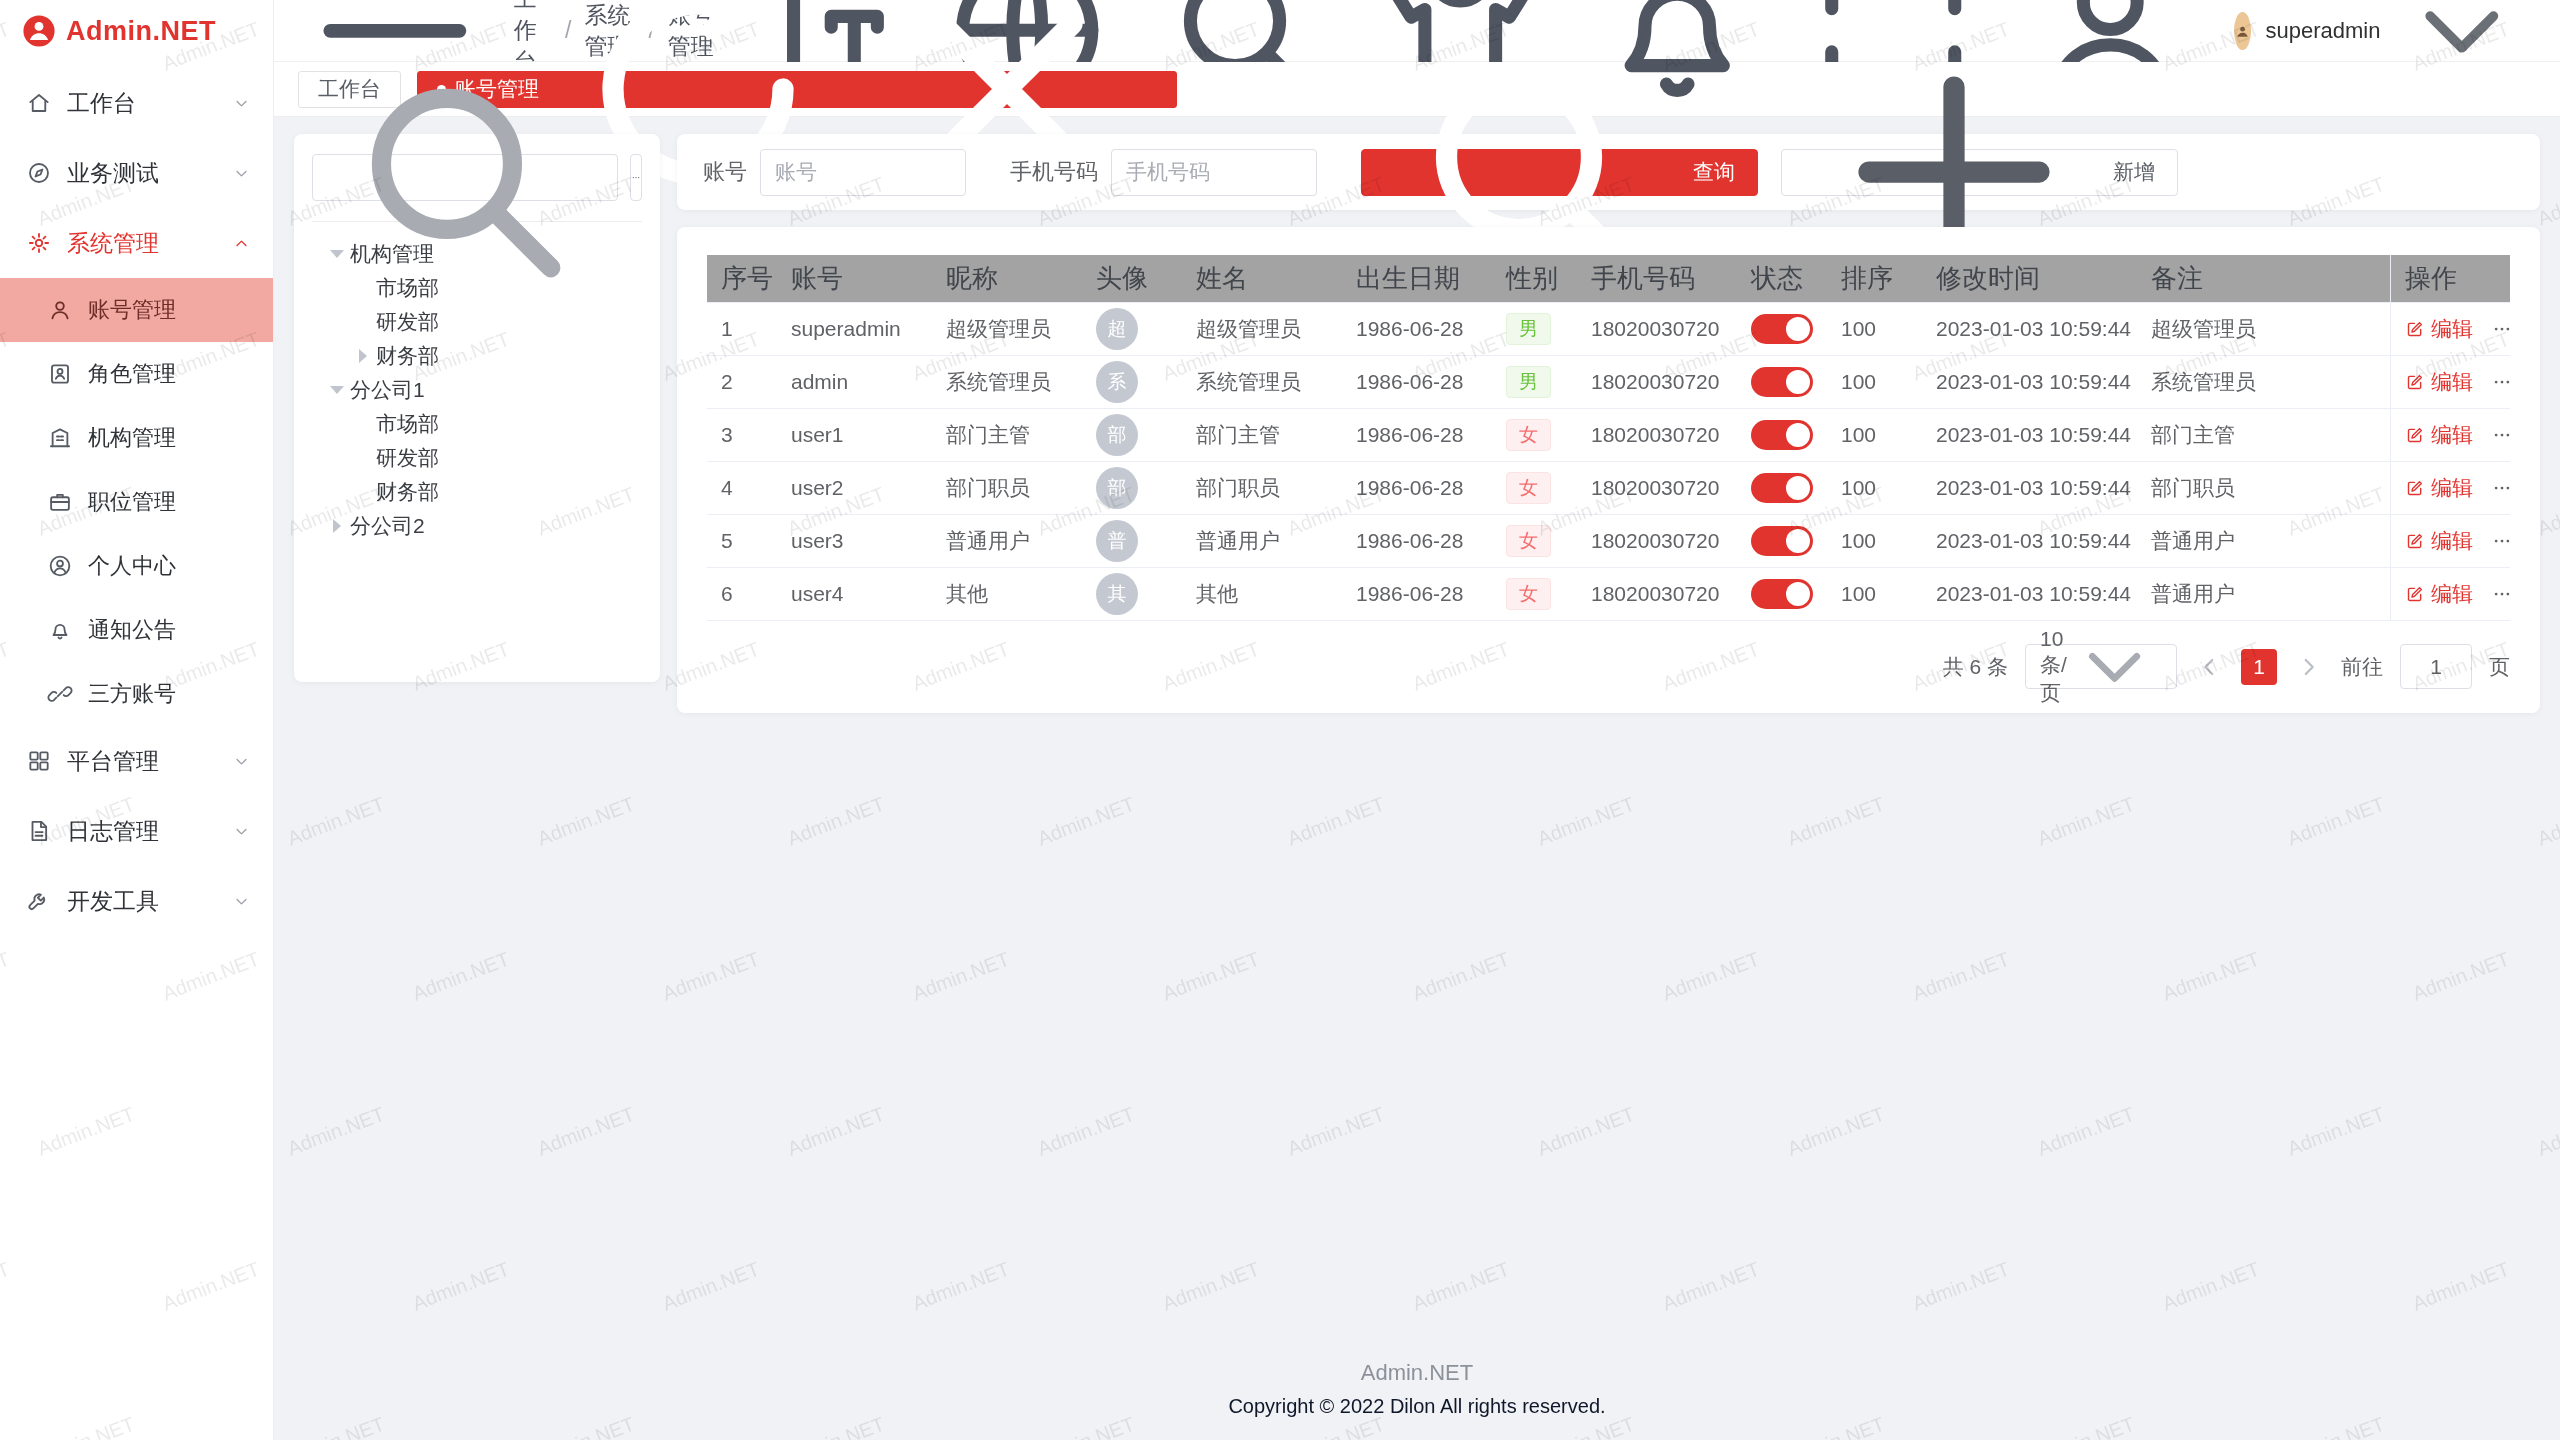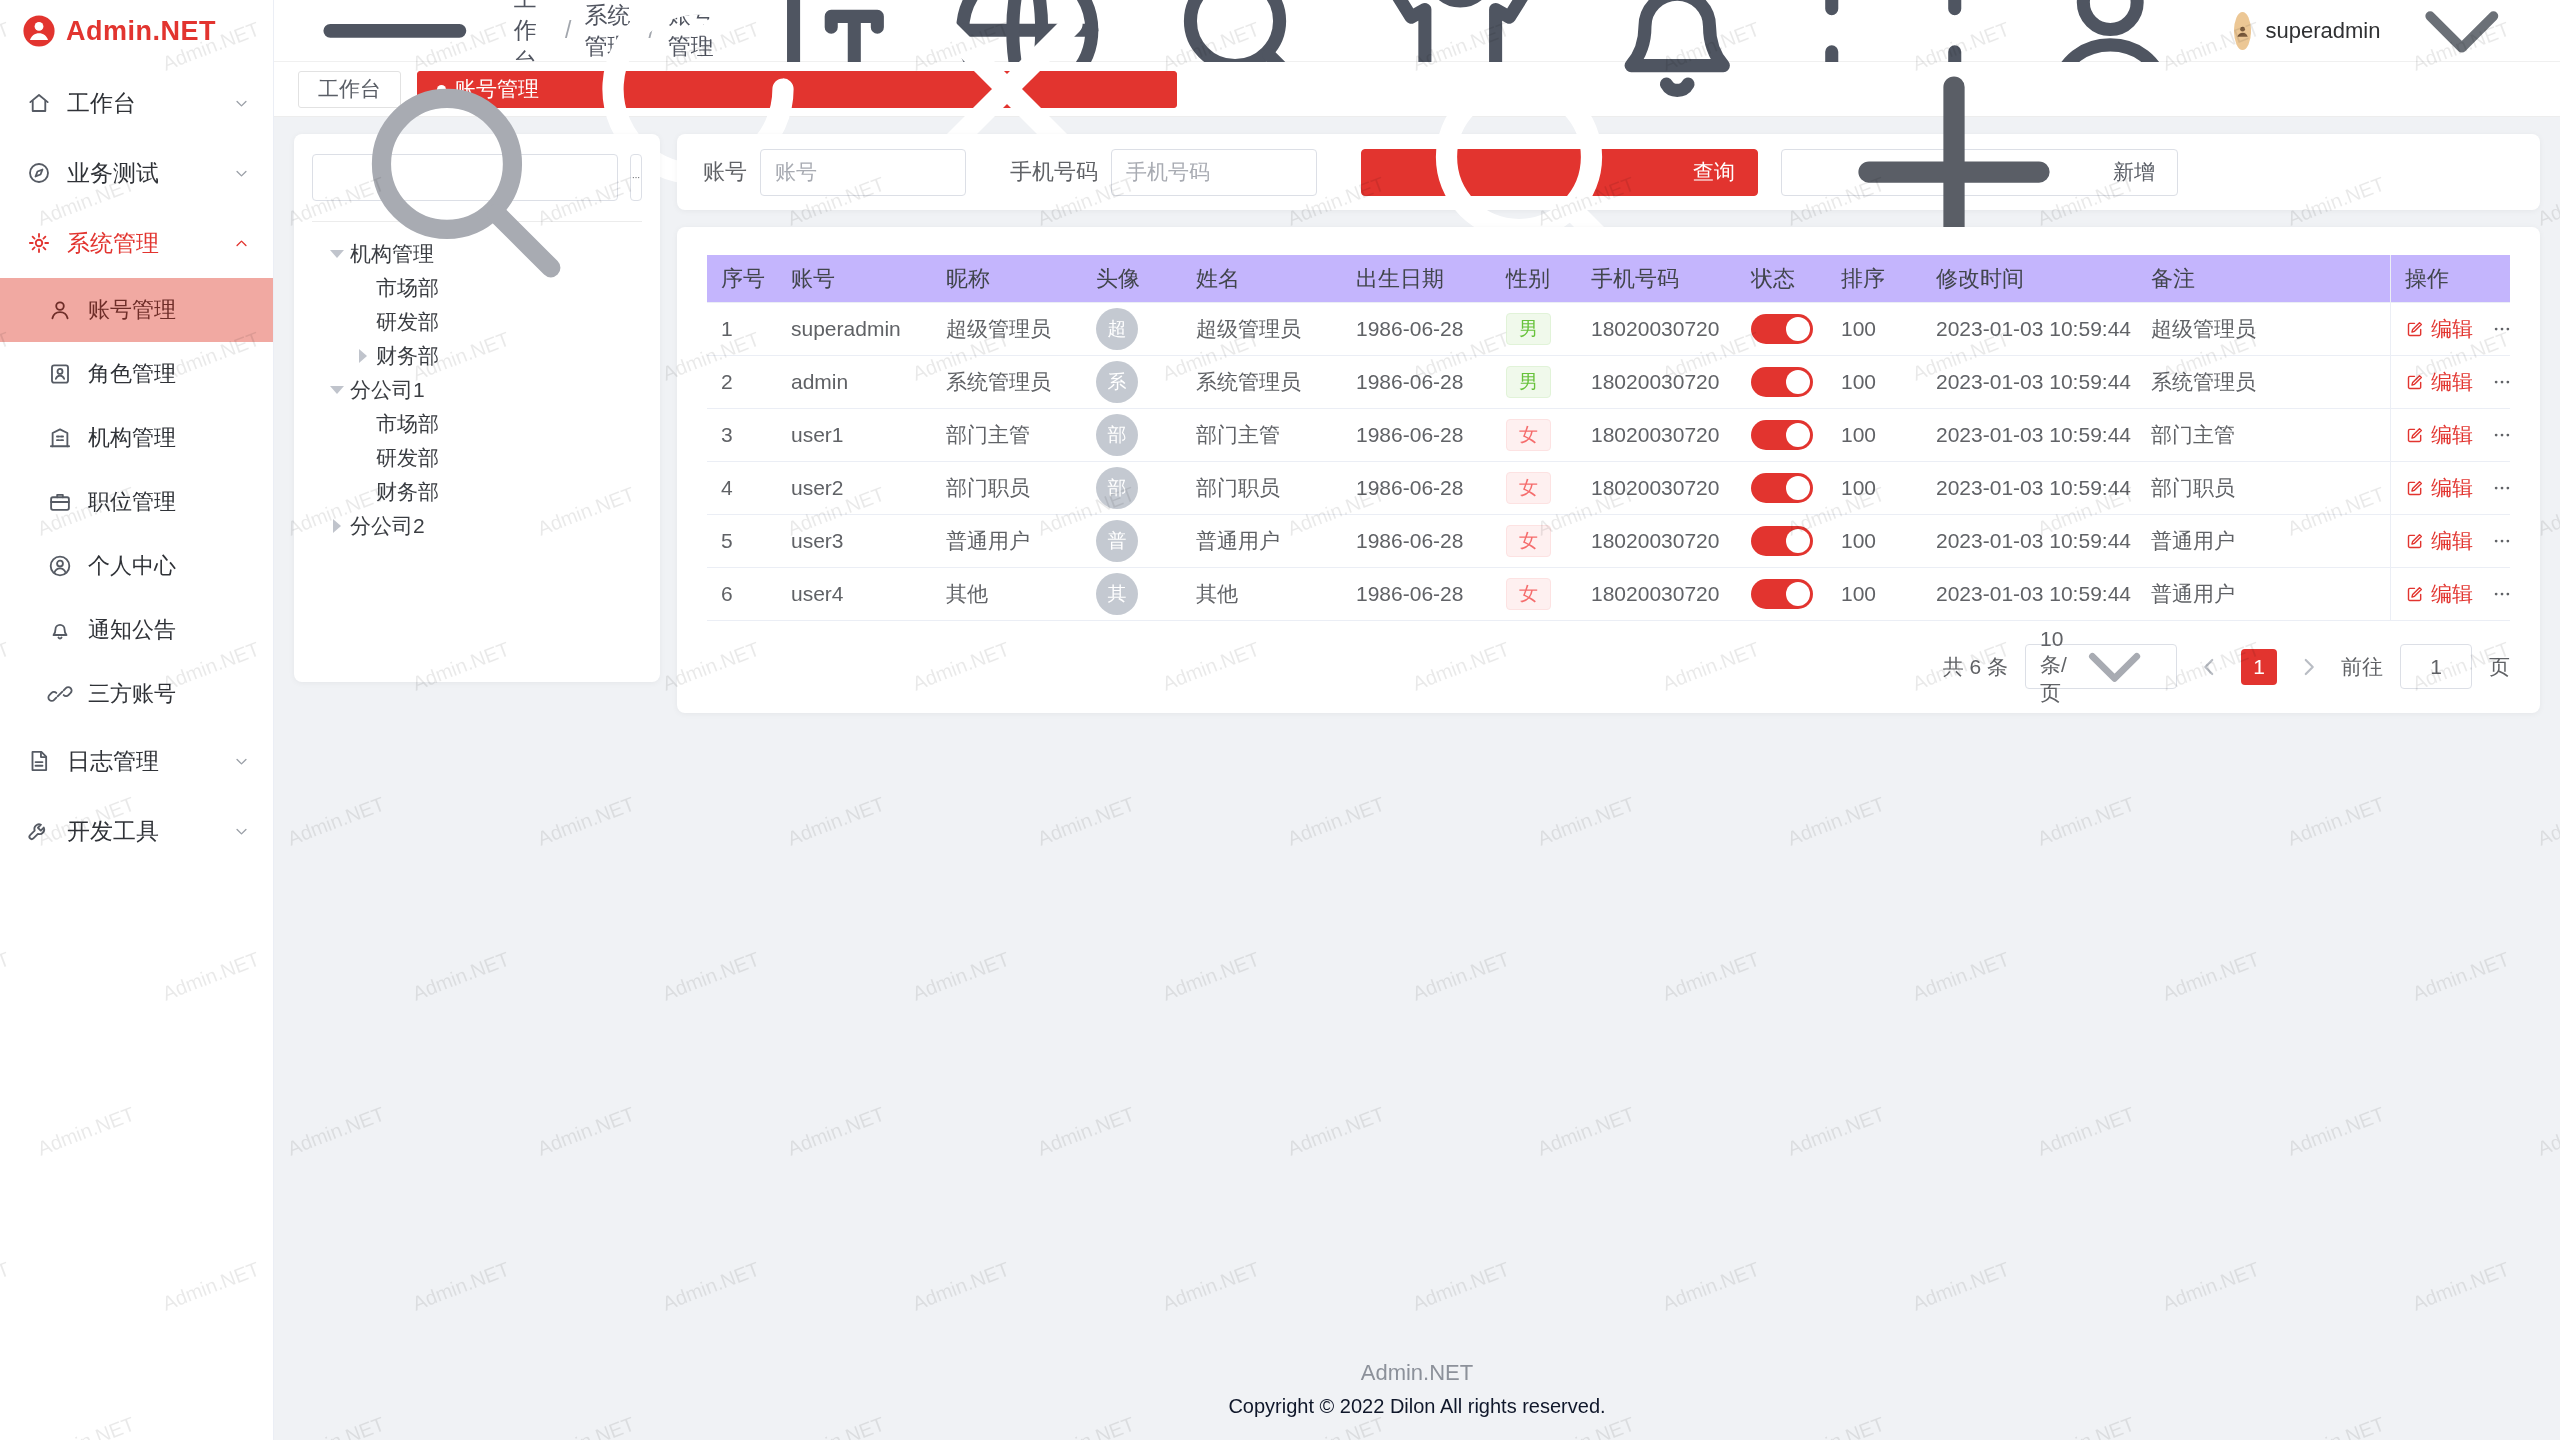--- a/index.html
+++ b/index.html
@@ -83,21 +83,21 @@
   .q-input{width:206px;height:47px;border:1px solid #dcdfe6;border-radius:4px;padding:0 14px;font-size:21px;color:#333;margin-right:44px;outline:none;font-family:inherit;}
   .q-input::placeholder{color:#a8abb2;}
   .btn{height:47px;display:inline-flex;align-items:center;gap:9px;padding:0 22px;border:1px solid #dcdfe6;border-radius:4px;background:#fff;font-size:21px;color:#5a5e66;cursor:pointer;margin-right:23px;font-family:inherit;}
   .btn .b-ic{display:flex;}
   .btn svg{width:20px;height:20px;}
   .btn.primary{background:var(--primary);border-color:var(--primary);color:#fff;}
 
   
   .table-card{padding:28px 30px 24px;}
   .tbl{width:100%;border-collapse:separate;border-spacing:0;table-layout:fixed;}
-  .tbl th{background:#c4b5fd;height:48px;font-size:22px;color:#41454c;font-weight:normal;text-align:left;padding:0 14px;border-bottom:1px solid #ebeef5;white-space:nowrap;overflow:hidden;}
+  .tbl th{background:#a3a3a3;height:48px;font-size:26px;color:#41454c;font-weight:normal;text-align:left;padding:0 14px;border-bottom:1px solid #ebeef5;white-space:nowrap;overflow:hidden;}
   .tbl td{height:53px;font-size:21px;color:#606266;padding:0 14px;border-bottom:1px solid #ebeef5;white-space:nowrap;overflow:hidden;}
   .tbl th.op,.tbl td.op{border-left:1px solid #ebeef5;}
   .tav{display:inline-flex;width:42px;height:42px;border-radius:50%;background:#c4c9d1;color:#fff;font-size:19px;align-items:center;justify-content:center;vertical-align:middle;}
   .tag{display:inline-block;padding:3px 12px;border-radius:4px;font-size:19px;line-height:1.25;}
   .tag.male{color:#67c23a;background:#f0f9eb;border:1px solid #e1f3d8;}
   .tag.female{color:#f56c6c;background:#fef0f0;border:1px solid #fde2e2;}
   .switch{display:inline-block;width:62px;height:30px;border-radius:15px;background:var(--primary);position:relative;vertical-align:middle;cursor:pointer;}
   .switch .knob{position:absolute;right:3px;top:3px;width:24px;height:24px;border-radius:50%;background:#fff;}
   .edit-link{color:var(--primary);display:inline-flex;align-items:center;gap:6px;font-size:21px;cursor:pointer;vertical-align:middle;}
   .edit-link svg{width:20px;height:20px;}
@@ -268,20 +268,40 @@
           <span class="mi-icon">
             <span style="width:26px;height:26px;display:block">
               <svg class="ic" viewBox="0 0 24 24" fill="none" stroke="currentColor" stroke-width="1.7" stroke-linecap="round" stroke-linejoin="round" aria-hidden="true" style="width:100%;height:100%;display:block">
                 <path d="M9.8 14.2l4.4-4.4"></path>
                 <path d="M8.6 15.4l-2 2a3.1 3.1 0 0 1-4.4-4.4l2-2a3.1 3.1 0 0 1 4.4 0"></path>
                 <path d="M15.4 8.6l2-2a3.1 3.1 0 0 1 4.4 4.4l-2 2a3.1 3.1 0 0 1-4.4 0"></path>
               </svg>
             </span>
           </span>
           <span class="mi-label">三方账号</span>
+        </div>
+        <div class="menu-item">
+          <span class="mi-icon">
+            <span style="width:26px;height:26px;display:block">
+              <svg class="ic" viewBox="0 0 24 24" fill="none" stroke="currentColor" stroke-width="1.7" stroke-linecap="round" stroke-linejoin="round" aria-hidden="true" style="width:100%;height:100%;display:block">
+                <rect x="4" y="4" width="6.8" height="6.8" rx="1"></rect>
+                <rect x="13.2" y="4" width="6.8" height="6.8" rx="1"></rect>
+                <rect x="4" y="13.2" width="6.8" height="6.8" rx="1"></rect>
+                <rect x="13.2" y="13.2" width="6.8" height="6.8" rx="1"></rect>
+              </svg>
+            </span>
+          </span>
+          <span class="mi-label">平台管理</span>
+          <span class="mi-chev">
+            <span style="width:19px;height:19px;display:block">
+              <svg class="ic" viewBox="0 0 24 24" fill="none" stroke="currentColor" stroke-width="1.7" stroke-linecap="round" stroke-linejoin="round" aria-hidden="true" style="width:100%;height:100%;display:block">
+                <path d="M6.4 9.4l5.6 5.6 5.6-5.6"></path>
+              </svg>
+            </span>
+          </span>
         </div>
         <div class="menu-item">
           <span class="mi-icon">
             <span style="width:26px;height:26px;display:block">
               <svg class="ic" viewBox="0 0 24 24" fill="none" stroke="currentColor" stroke-width="1.7" stroke-linecap="round" stroke-linejoin="round" aria-hidden="true" style="width:100%;height:100%;display:block">
                 <path d="M6 3.6h8.2L18.6 8v12.4H6z"></path>
                 <path d="M13.8 4v4.4h4.4"></path>
                 <path d="M8.8 13h6.4M8.8 16.4h6.4"></path>
               </svg>
             </span>

